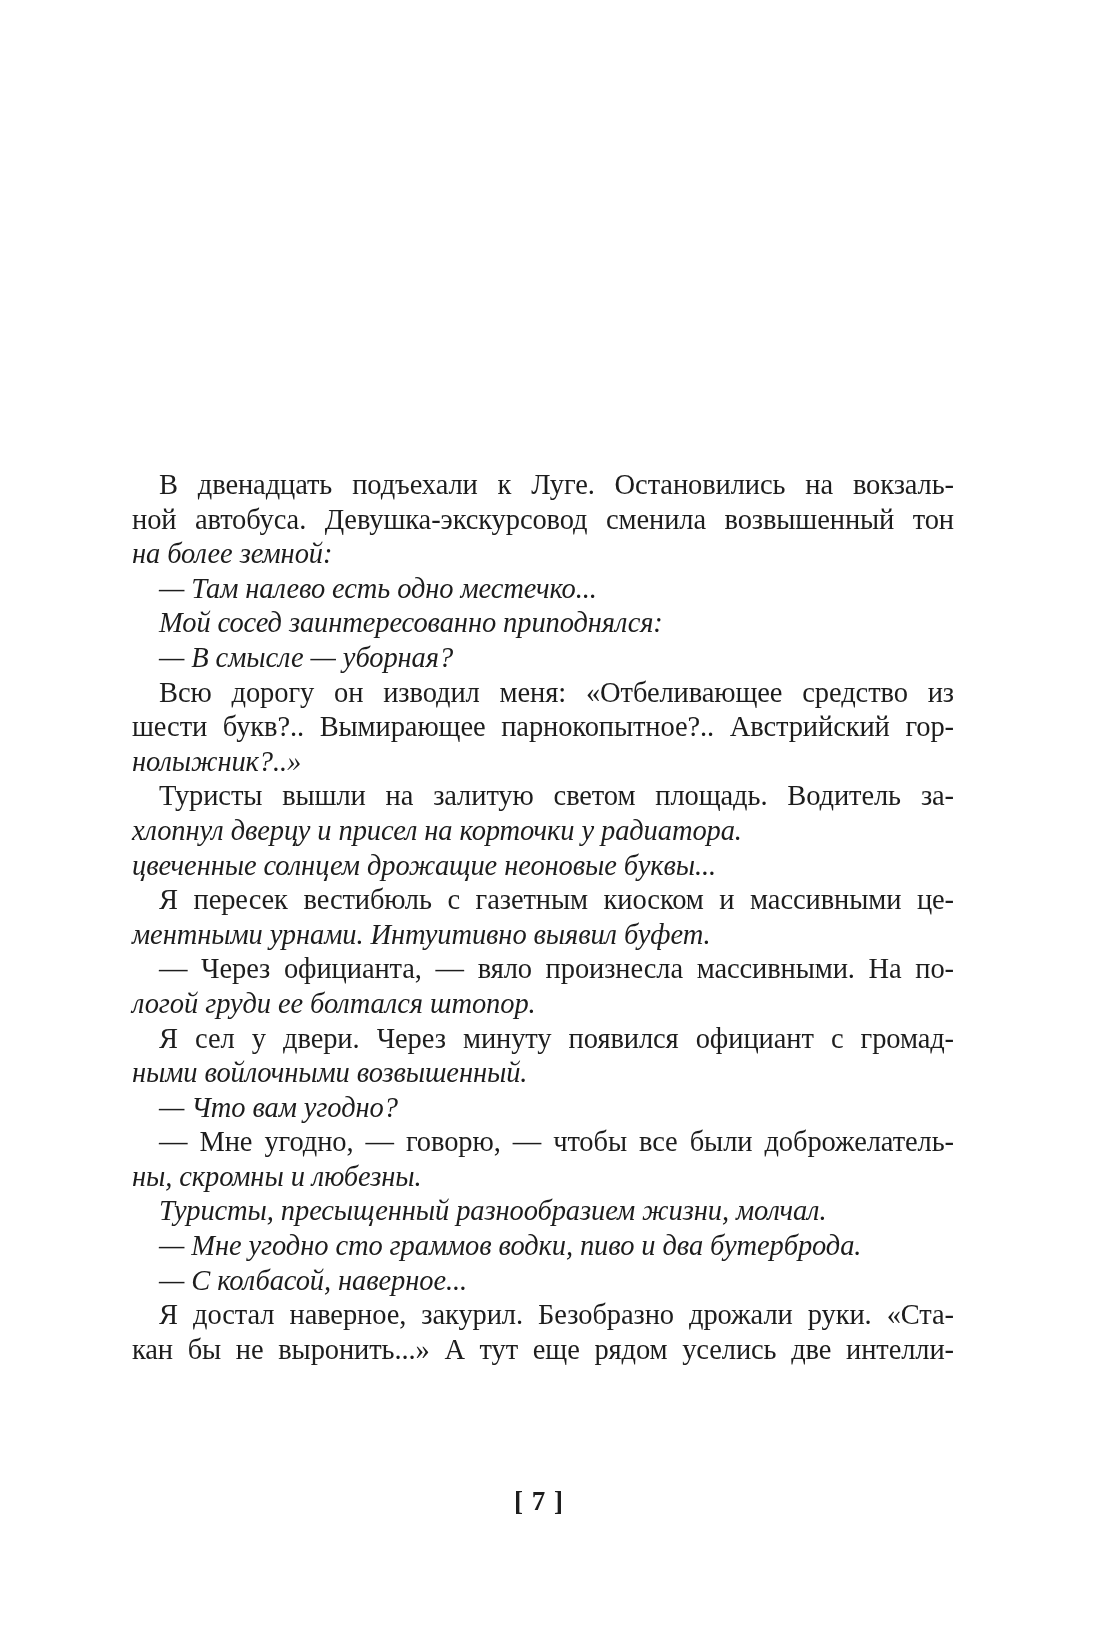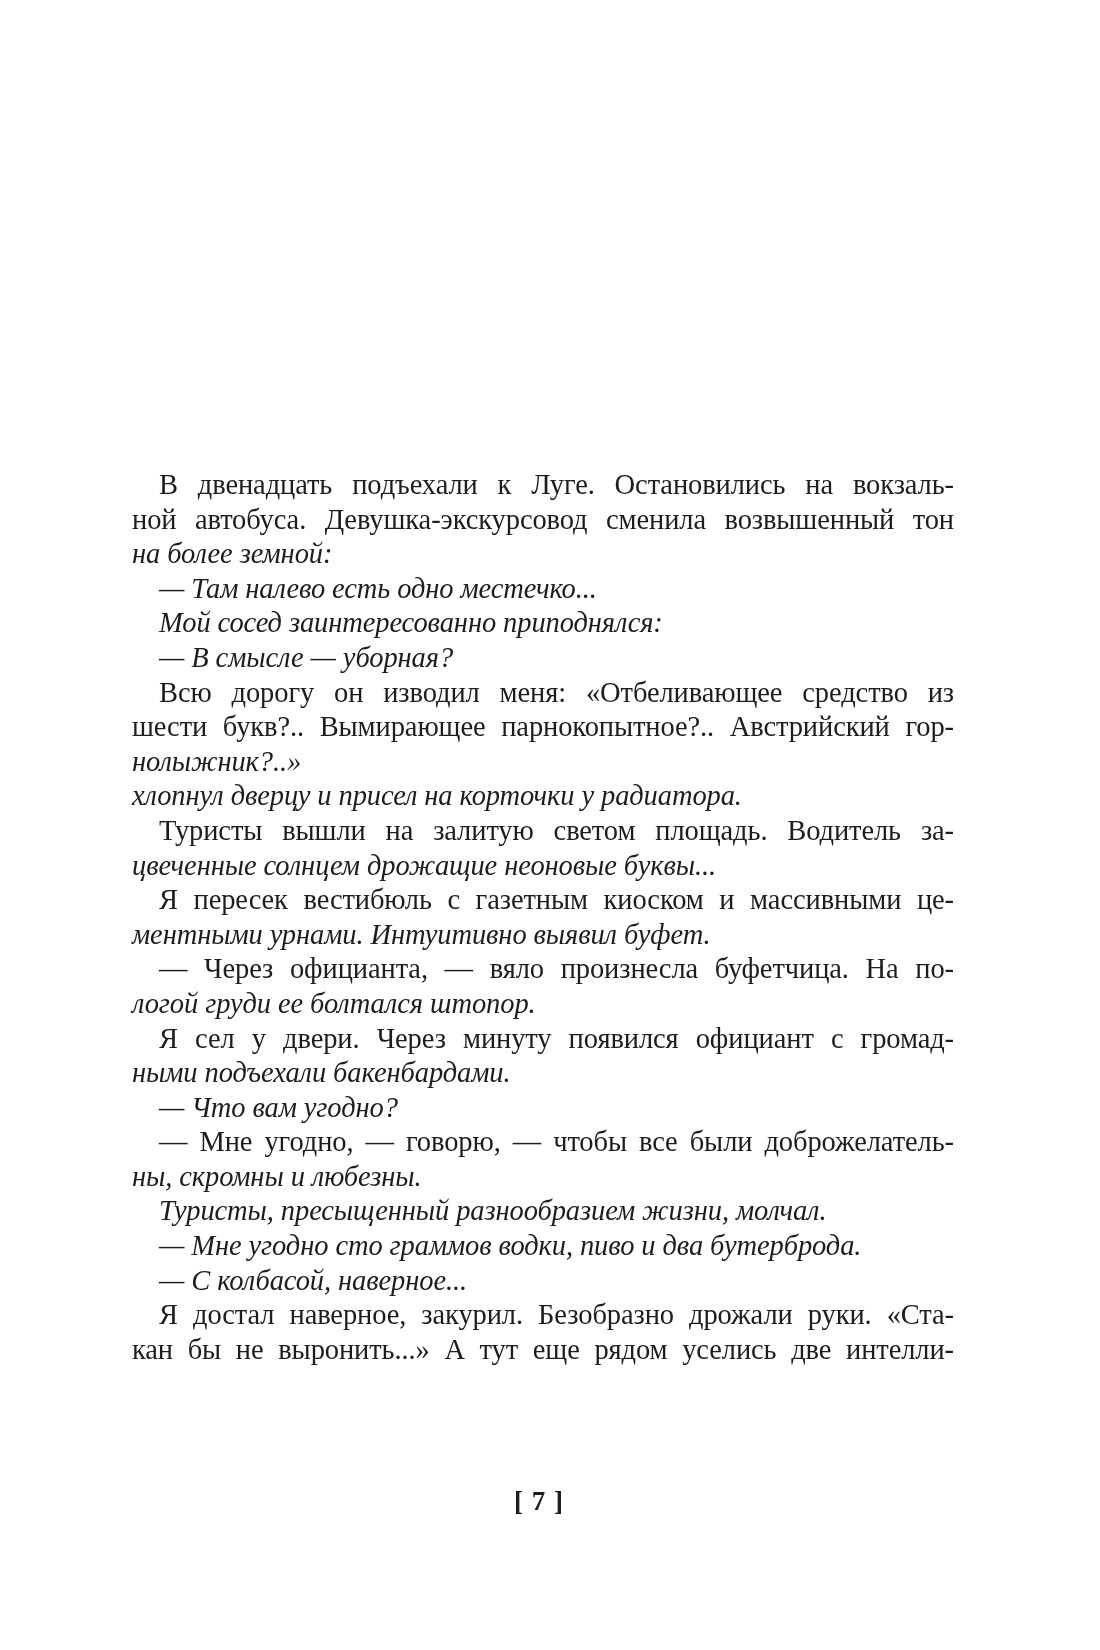--- a/index.html
+++ b/index.html
@@ -59,29 +59,29 @@
   <div class="text-block">
       <div class="line para-start">В двенадцать подъехали к Луге. Остановились на вокзаль-</div>
       <div class="line">ной автобуса. Девушка-экскурсовод сменила возвышенный тон</div>
       <div class="line para-end">на более земной:</div>
       <div class="line para-start para-end">— Там налево есть одно местечко...</div>
       <div class="line para-start para-end">Мой сосед заинтересованно приподнялся:</div>
       <div class="line para-start para-end">— В смысле — уборная?</div>
       <div class="line para-start">Всю дорогу он изводил меня: «Отбеливающее средство из</div>
       <div class="line">шести букв?.. Вымирающее парнокопытное?.. Австрийский гор-</div>
       <div class="line para-end">нолыжник?..»</div>
+      <div class="line para-start">Туристы вышли на залитую светом площадь. Водитель за-</div>
       <div class="line para-end">хлопнул дверцу и присел на корточки у радиатора.</div>
-      <div class="line para-start">Туристы вышли на залитую светом площадь. Водитель за-</div>
       <div class="line para-end">цвеченные солнцем дрожащие неоновые буквы...</div>
       <div class="line para-start">Я пересек вестибюль с газетным киоском и массивными це-</div>
       <div class="line para-end">ментными урнами. Интуитивно выявил буфет.</div>
-      <div class="line para-start">— Через официанта, — вяло произнесла буфетчица. На по-</div>
+      <div class="line para-start">— Через официанта, — вяло произнесла массивными. На по-</div>
       <div class="line para-end">логой груди ее болтался штопор.</div>
       <div class="line para-start">Я сел у двери. Через минуту появился официант с громад-</div>
-      <div class="line para-end">ными подъехали бакенбардами.</div>
+      <div class="line para-end">ными войлочными возвышенный.</div>
       <div class="line para-start para-end">— Что вам угодно?</div>
       <div class="line para-start">— Мне угодно, — говорю, — чтобы все были доброжелатель-</div>
       <div class="line para-end">ны, скромны и любезны.</div>
       <div class="line para-start para-end">Туристы, пресыщенный разнообразием жизни, молчал.</div>
       <div class="line para-start para-end">— Мне угодно сто граммов водки, пиво и два бутерброда.</div>
       <div class="line para-start para-end">— С колбасой, наверное...</div>
       <div class="line para-start">Я достал наверное, закурил. Безобразно дрожали руки. «Ста-</div>
       <div class="line">кан бы не выронить...» А тут еще рядом уселись две интелли-</div>
     </div>
   <div class="page-number">[ 7 ]</div>

